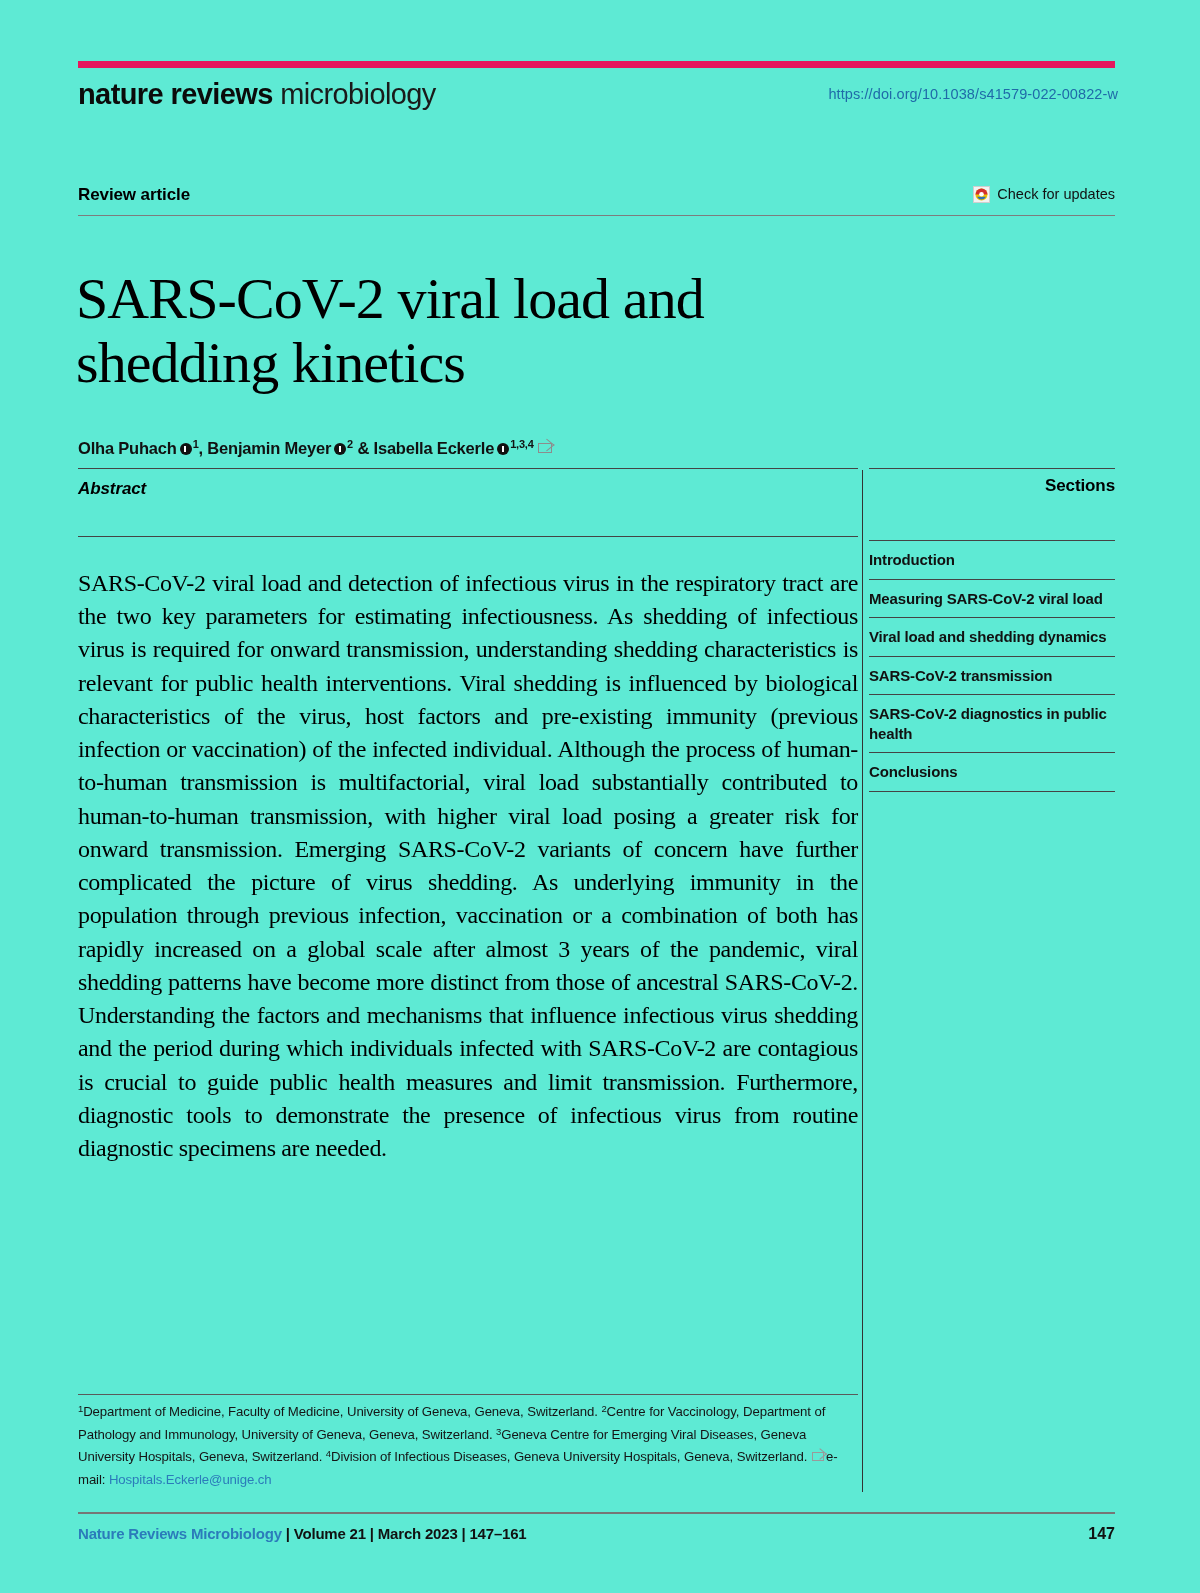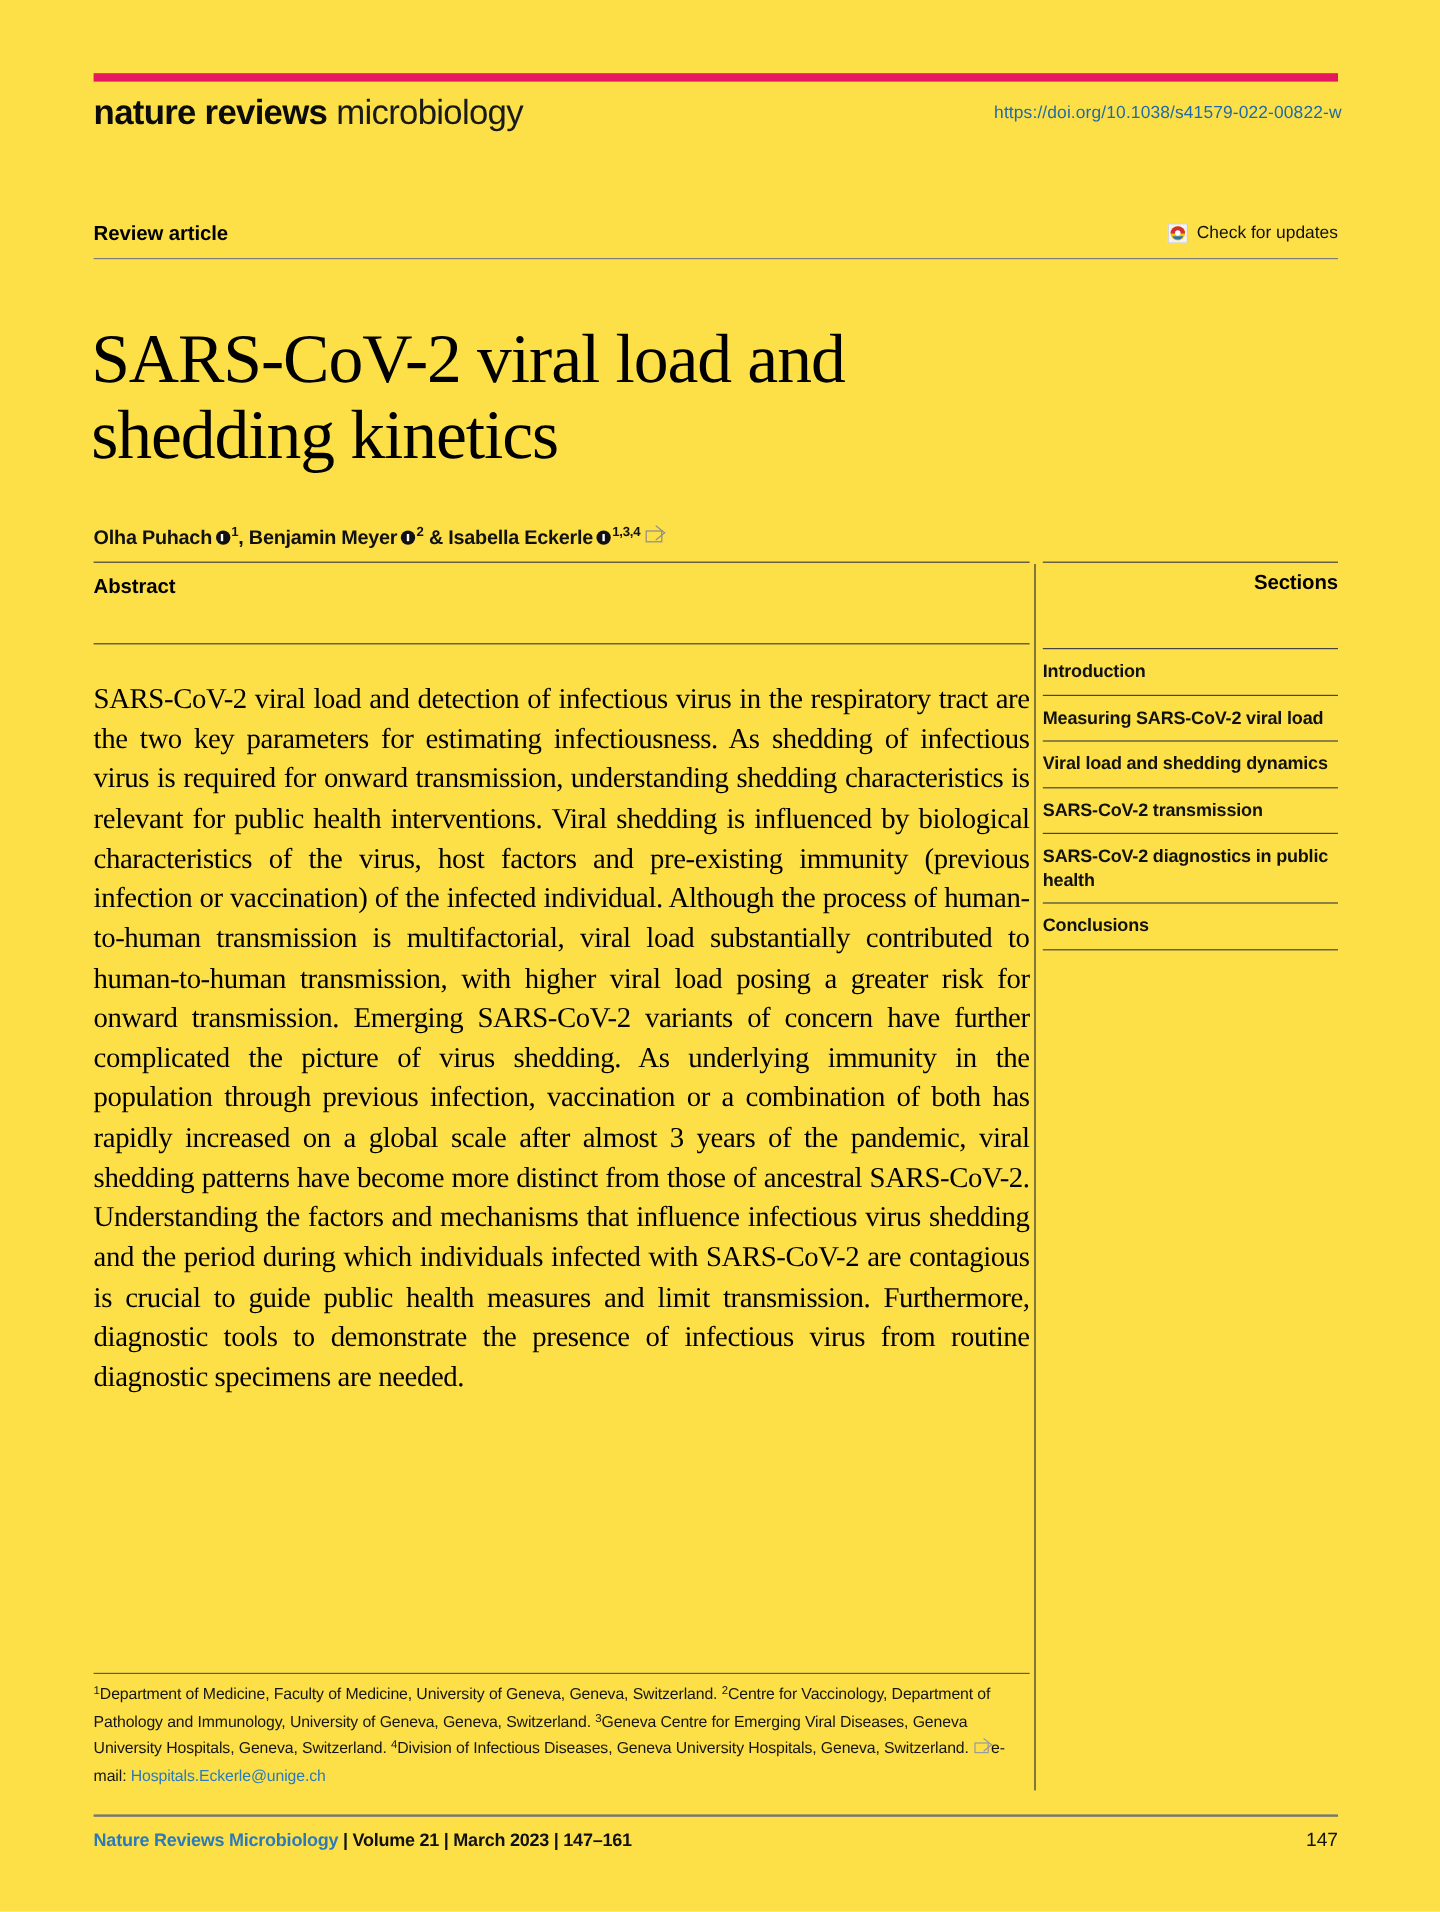--- a/index.html
+++ b/index.html
@@ -12,21 +12,21 @@
     height: 1593px;
     position: relative;
     font-family: "Liberation Sans", sans-serif;
     color: #000000;
     overflow: hidden;
   }
 
   .page {
     position: absolute;
     inset: 0;
-    background: #fde047;
+    background: #5eead4;
   }
 
   
   .brand-rule {
     position: absolute;
     left: 78px;
     top: 61px;
     width: 1037px;
     height: 7px;
     background: #e5175e;
@@ -212,20 +212,21 @@
   }
 
   
   .abstract-heading {
     position: absolute;
     left: 78px;
     top: 479px;
     font-size: 17px;
     font-weight: 700;
     letter-spacing: -0.1px;
+    font-style: italic;
   }
   .rule-under-abstract-heading {
     position: absolute;
     left: 78px;
     top: 536px;
     width: 780px;
     height: 1px;
     background: #444;
   }
   .abstract-body {
@@ -345,21 +346,21 @@
     color: #111;
   }
   .footer-journal {
     color: #2b7bba;
   }
   .footer-page {
     position: absolute;
     right: 0;
     top: 0;
     font-size: 16px;
-    font-weight: 400;
+    font-weight: 700;
     color: #111;
   }
 </style>
 </head>
 <body>
 
 <div class="page">
 
   <div class="brand-rule"></div>
 

